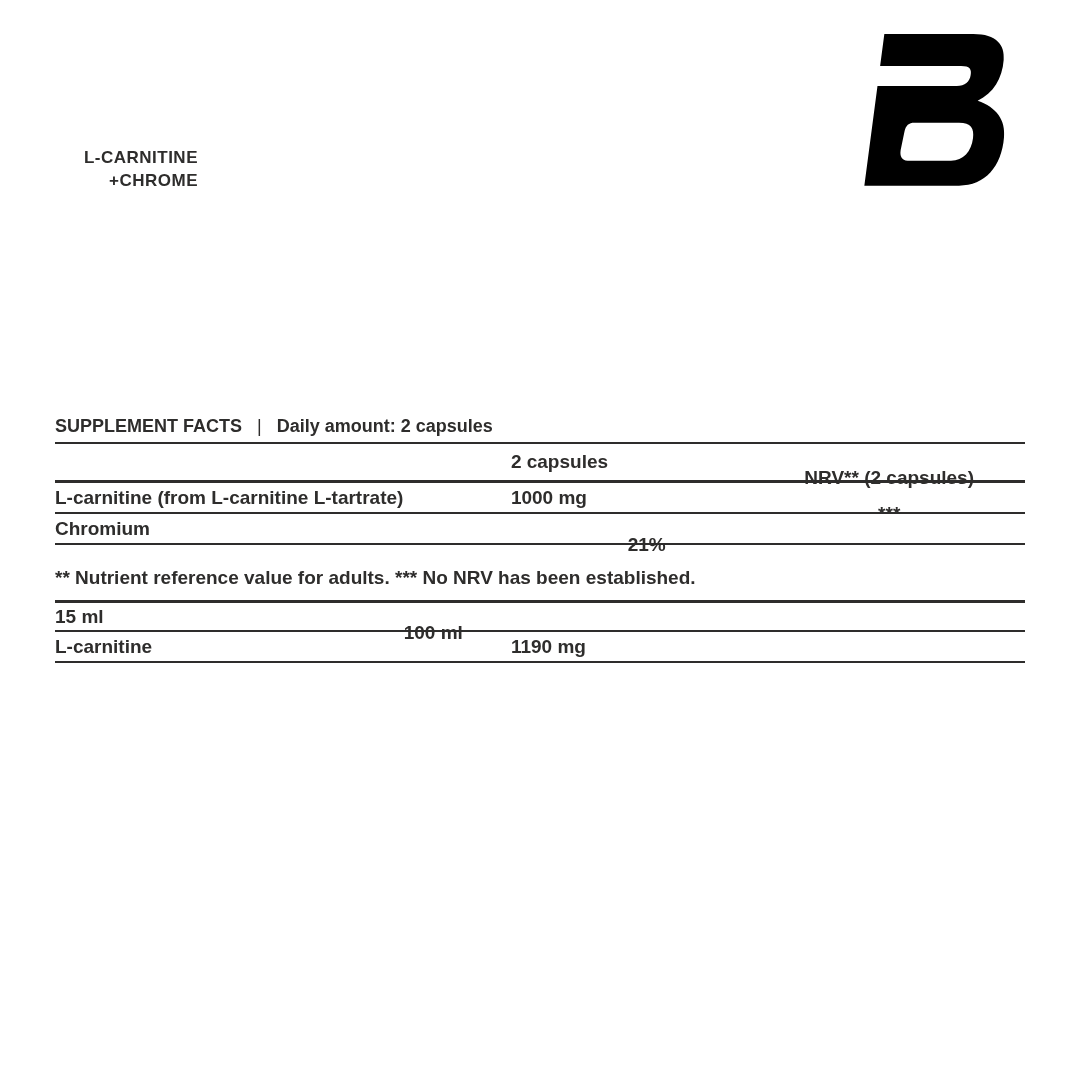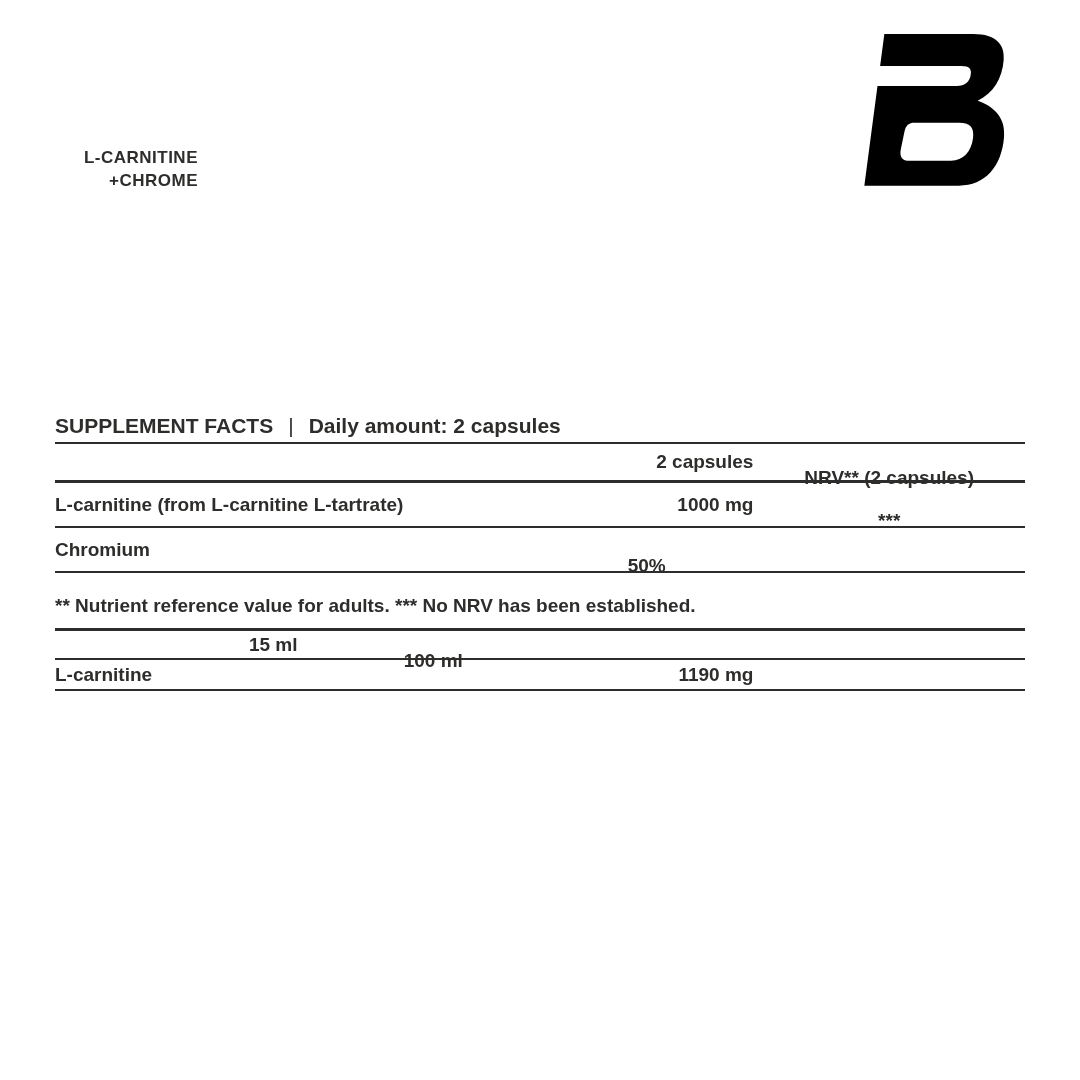--- a/index.html
+++ b/index.html
@@ -49,42 +49,42 @@
     left: 55px;
     top: 414px;
     width: 970px;
     font-weight: 700;
     font-size: 19px;
     color: #2e2d2c;
   }
   .facts-heading {
     height: 30px;
     border-bottom: 2px solid #2e2d2c;
-    font-size: 21px;
+    font-size: 18px;
     line-height: 24px;
     white-space: nowrap;
   }
   .fh-sep {
     margin: 0 15px;
     font-weight: 400;
   }
   .t-row {
     display: flex;
     align-items: center;
   }
   .c1 { flex: 0 0 47%; text-align: left; }
-  .c2 { flex: 0 0 25%; text-align: right; }
+  .c2 { flex: 0 0 25%; text-align: left; }
   .c3 { flex: 0 0 28%; text-align: center; margin-top: 32px; }
 
   .head-row {
     height: 39px;
     border-bottom: 3px solid #2e2d2c;
   }
   .data-row {
-    height: 45px;
+    height: 31px;
     border-bottom: 2px solid #2e2d2c;
   }
   .footnote {
     height: 55px;
     padding-top: 22px;
     font-size: 19px;
   }
   .other-head {
     height: 32px;
     border-top: 3px solid #2e2d2c;
@@ -144,21 +144,21 @@
     </div>
 
     <div class="t-row data-row">
       <div class="c1">L-carnitine (from L-carnitine L-tartrate)</div>
       <div class="c2">1000 mg</div>
       <div class="c3">***</div>
     </div>
 
     <div class="t-row data-row">
       <div class="c1">Chromium</div>
-      <div class="c3">50%</div>
+      <div class="c3">21%</div>
     </div>
 
     <div class="footnote">** Nutrient reference value for adults. *** No NRV has been established.</div>
 
     <div class="t-row other-head">
       <div class="c2">15 ml</div>
       <div class="c3">100 ml</div>
     </div>
 
     <div class="t-row other-row">

